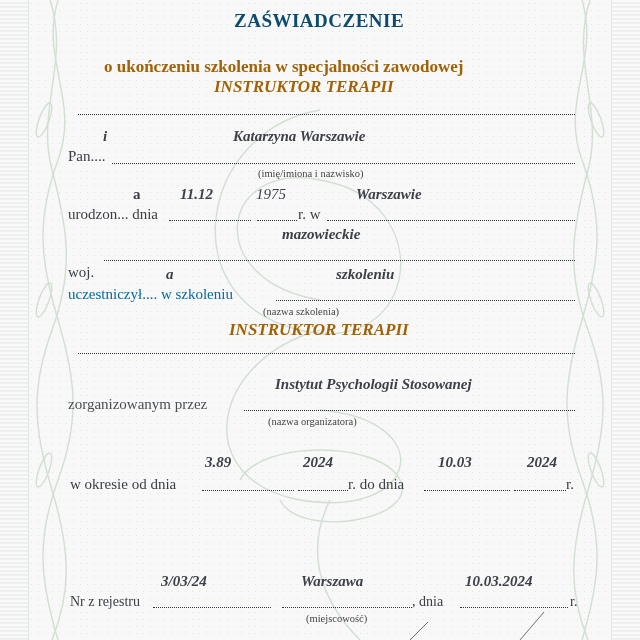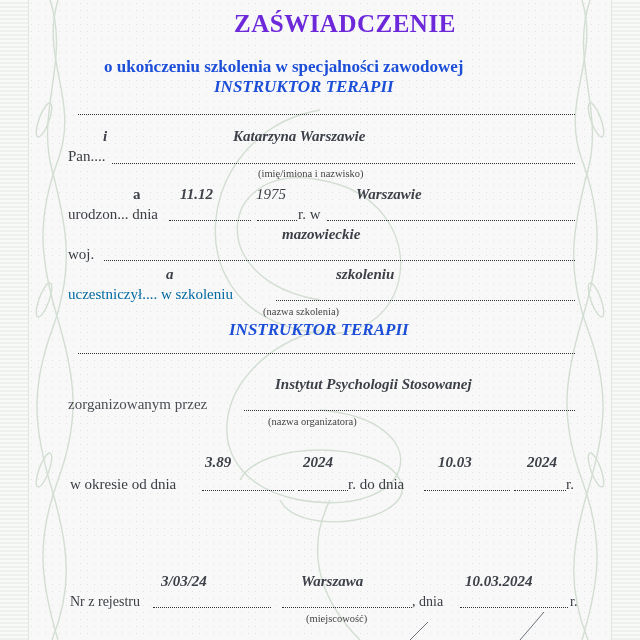--- a/index.html
+++ b/index.html
@@ -17,22 +17,22 @@
     background-size: 7px 7px;
   }
   .edge-left, .edge-right {
     position: absolute; top: 0; height: 640px; width: 28px;
     background: repeating-linear-gradient(0deg, #eef0ee 0 2px, #f8f9f8 2px 4px);
   }
   .edge-left { left: 0; border-right: 1px solid #e2e6e2; }
   .edge-right { right: 0; border-left: 1px solid #e2e6e2; }
   svg.deco { position: absolute; left: 0; top: 0; }
   .t { position: absolute; white-space: nowrap; }
-  .title { font-weight: bold; font-size: 25px; color: #6d28d9; letter-spacing: 0.5px; }
-  .sub { font-weight: bold; font-size: 17px; color: #1d4ed8; }
+  .title { font-weight: bold; font-size: 19px; color: #0c4a6e; letter-spacing: 0.5px; }
+  .sub { font-weight: bold; font-size: 17px; color: #a16207; }
   .fill { font-style: italic; font-weight: bold; font-size: 15px; color: #3d4048; }
   .label { font-size: 15px; color: #3a3d44; font-family: "Liberation Sans Narrow", "Liberation Serif", serif; }
   .hint { font-size: 10.5px; color: #444; }
   .dots { position: absolute; height: 0; border-bottom: 1.6px dotted #2f3238; }
 </style>
 </head>
 <body>
 
 <div class="paper"></div>
 <div class="edge-left"></div>
@@ -76,21 +76,21 @@
 <div class="t fill" style="left:180px; top:186px;">11.12</div>
 <div class="t fill" style="left:256px; top:186px; font-weight:normal;">1975</div>
 <div class="t fill" style="left:356px; top:186px;">Warszawie</div>
 <div class="t label" style="left:68px; top:206px;">urodzon... dnia</div>
 <div class="dots" style="left:169px; width:82px; top:220px;"></div>
 <div class="dots" style="left:257px; width:40px; top:220px;"></div>
 <div class="t label" style="left:298px; top:206px;">r. w</div>
 <div class="dots" style="left:327px; width:248px; top:220px;"></div>
 
 <div class="t fill" style="left:282px; top:226px;">mazowieckie</div>
-<div class="t label" style="left:68px; top:246px;">woj.</div>
+<div class="t label" style="left:68px; top:264px;">woj.</div>
 <div class="dots" style="left:104px; width:471px; top:260px;"></div>
 
 <div class="t fill" style="left:166px; top:266px;">a</div>
 <div class="t fill" style="left:336px; top:266px;">szkoleniu</div>
 <div class="t label" style="left:68px; top:286px; color:#0369a1;">uczestniczył.... w szkoleniu</div>
 <div class="dots" style="left:276px; width:299px; top:300px;"></div>
 <div class="t hint" style="left:263px; top:306px;">(nazwa szkolenia)</div>
 <div class="t sub" style="left:229px; top:320px; font-style:italic;">INSTRUKTOR TERAPII</div>
 <div class="dots" style="left:78px; width:497px; top:353px;"></div>
 

